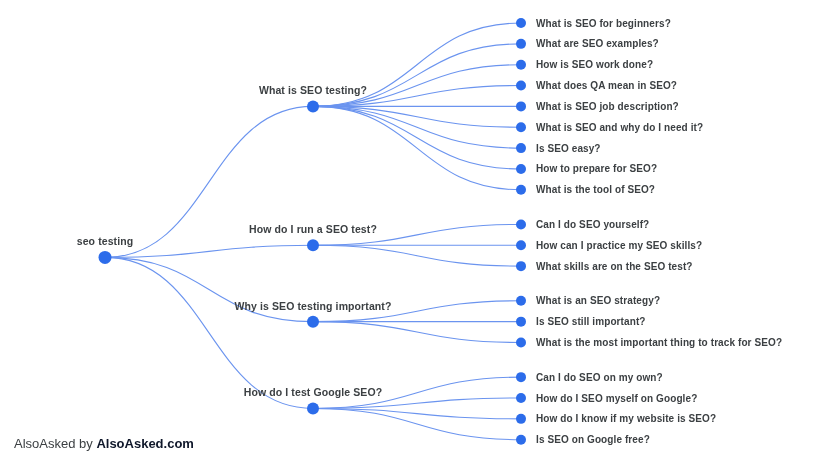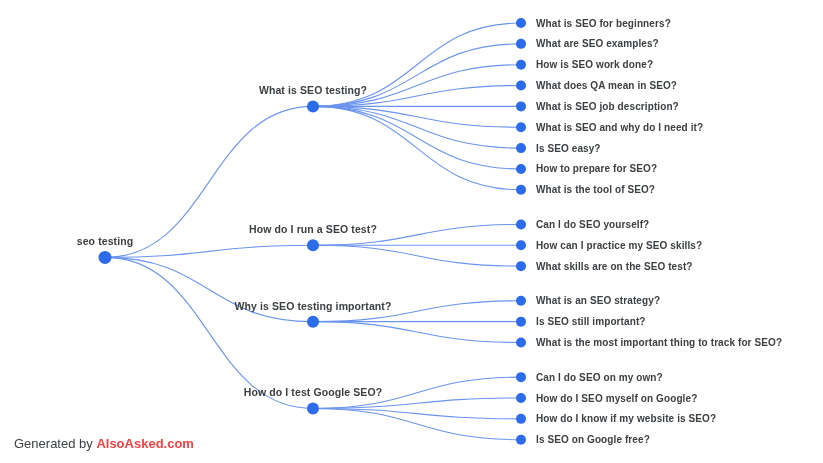--- a/index.html
+++ b/index.html
@@ -116,15 +116,15 @@
       <circle cx="521" cy="377.15" r="5" fill="#2c6cea"></circle>
       <text x="536" y="380.65" class="leaf-label" fill="#3c4043" text-anchor="start">Can I do SEO on my own?</text>
       <circle cx="521" cy="398" r="5" fill="#2c6cea"></circle>
       <text x="536" y="401.5" class="leaf-label" fill="#3c4043" text-anchor="start">How do I SEO myself on Google?</text>
       <circle cx="521" cy="418.85" r="5" fill="#2c6cea"></circle>
       <text x="536" y="422.35" class="leaf-label" fill="#3c4043" text-anchor="start">How do I know if my website is SEO?</text>
       <circle cx="521" cy="439.70000000000005" r="5" fill="#2c6cea"></circle>
       <text x="536" y="443.20000000000005" class="leaf-label" fill="#3c4043" text-anchor="start">Is SEO on Google free?</text>
     </svg>
   <div class="footer" style="color: rgb(60, 64, 67);">
-    <span>Generated by </span><span class="brand" style="color: #ef4444;">AlsoAsked.com</span>
+    <span>AlsoAsked by </span><span class="brand" style="color: #0f172a;">AlsoAsked.com</span>
   </div>
 </div>
 
 </body></html>

